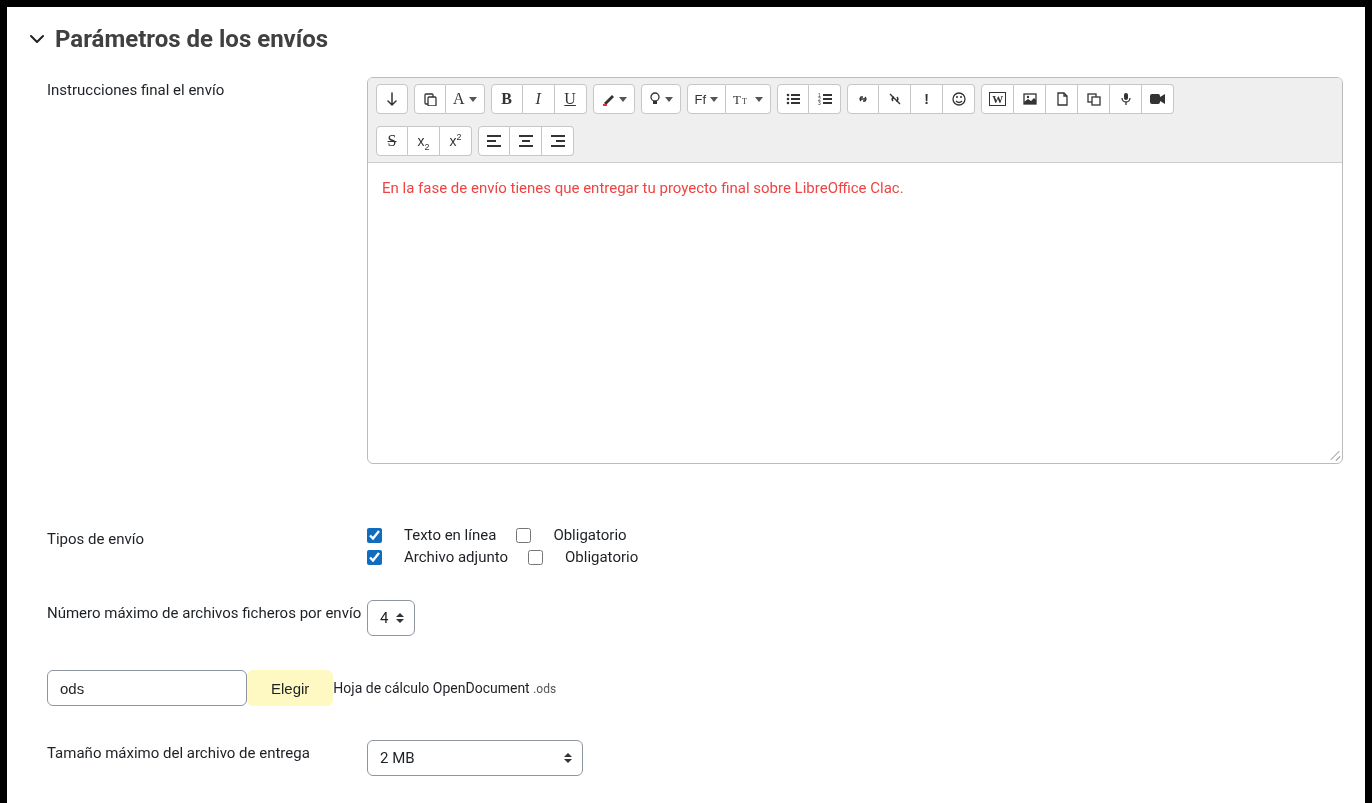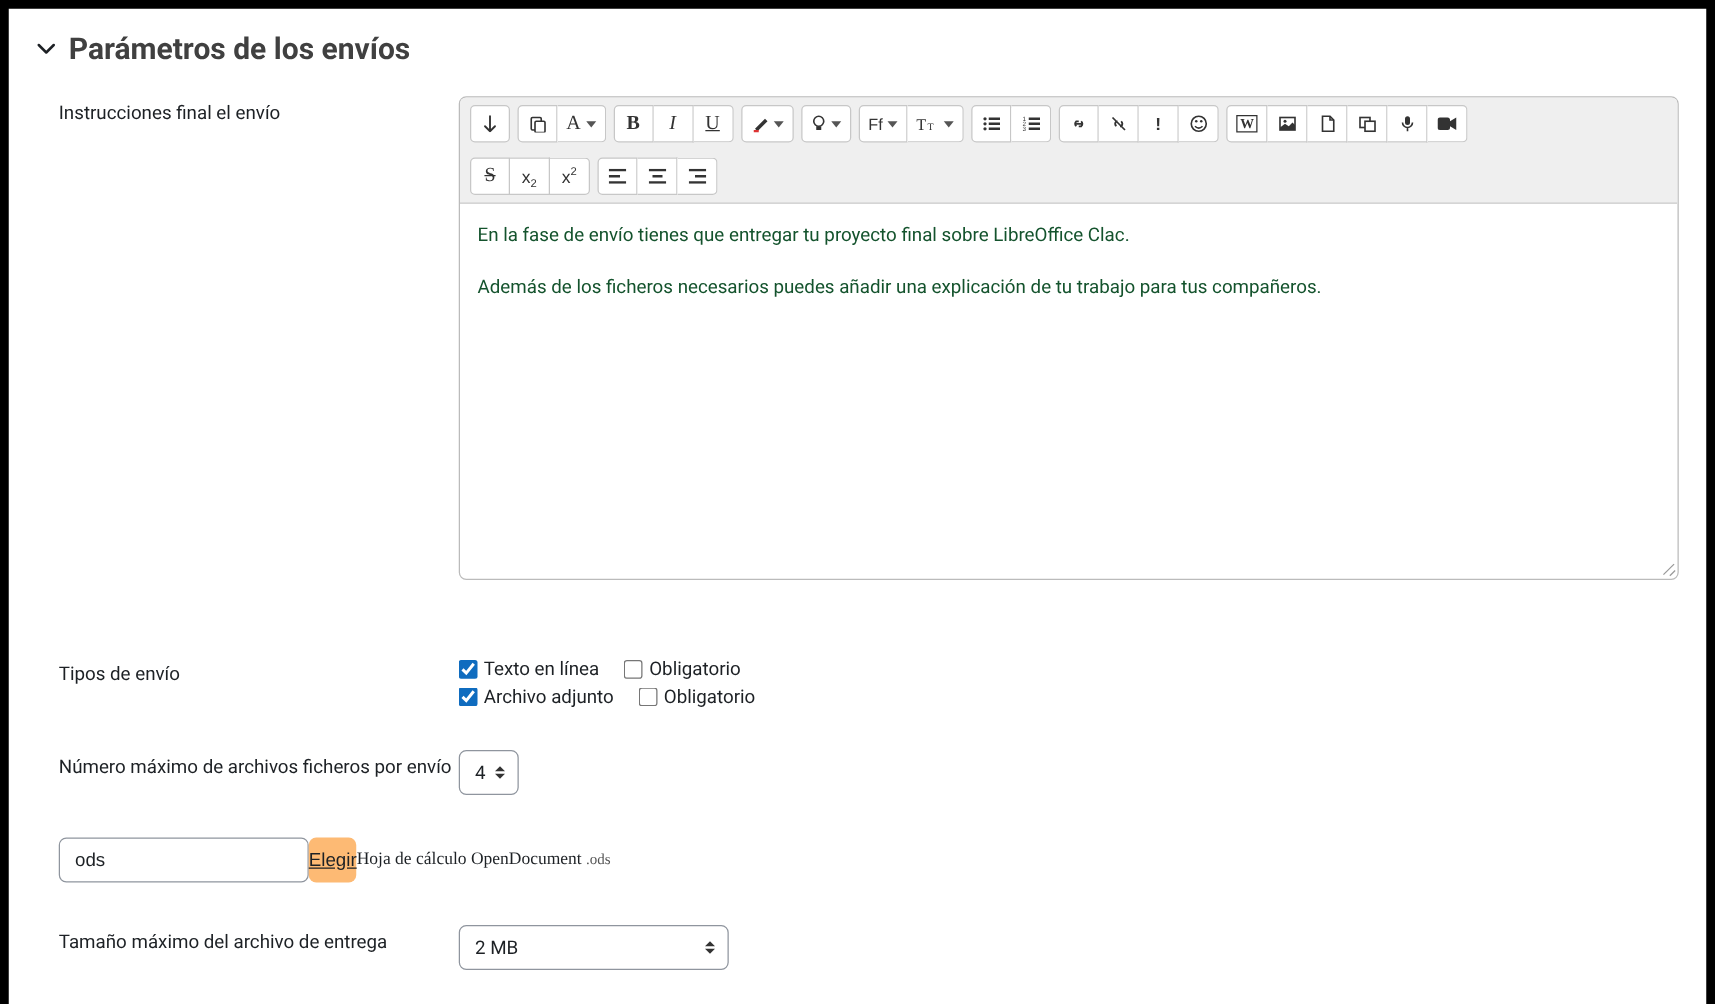--- a/index.html
+++ b/index.html
@@ -93,21 +93,21 @@
     border-left: 4px solid transparent;
     border-right: 4px solid transparent;
     border-top: 5px solid #555;
   }
   .tb-btn sub, .tb-btn sup { font-size: 9px; line-height: 0; }
   .serif { font-family: Georgia, "Times New Roman", serif; font-size: 16px; }
   .editor-body {
     min-height: 300px;
     padding: 14px 14px;
     font-size: 15px;
-    color: #14532d;
+    color: #ef4444;
     line-height: 1.5;
     position: relative;
   }
   .editor-body p { margin-bottom: 18px; }
   .resize-handle {
     position: absolute;
     right: 2px;
     bottom: 2px;
     width: 14px;
     height: 14px;
@@ -120,21 +120,21 @@
     background: #999;
     transform: rotate(-45deg);
   }
   .resize-handle::before { width: 12px; height: 1px; right: -1px; bottom: 5px; }
   .resize-handle::after  { width: 6px;  height: 1px; right: -1px; bottom: 2px; }
 
   .spacer-big { height: 46px; }
 
   .chk-line { display: flex; align-items: center; gap: 20px; color: #1d2125; }
   .chk-line + .chk-line { margin-top: 4px; align-items: center; }
-  .chk-item { display: inline-flex; align-items: center; gap: 5px; }
+  .chk-item { display: inline-flex; align-items: center; gap: 22px; }
   input[type="checkbox"] {
     width: 15px; height: 15px;
     accent-color: #0f6cbf;
     cursor: pointer;
   }
 
   .select-box {
     border: 1px solid #8f959e;
     border-radius: 6px;
     background: #fff;
@@ -167,32 +167,31 @@
   .text-input {
     border: 1px solid #8f959e;
     border-radius: 6px;
     height: 36px;
     padding: 0 12px;
     font-size: 15px;
     color: #1d2125;
     width: 200px;
   }
   .btn-gray {
-    background: #fdba74;
+    background: #fef9c3;
     border: none;
     border-radius: 6px;
     height: 36px;
-    padding: 0 0;
+    padding: 0 24px;
     font-size: 15px;
     color: #1d2125;
     cursor: pointer;
-    text-decoration: underline;
   }
   .inline-row { display: flex; align-items: center; flex-wrap: wrap; }
-  .hint-text { color: #1d2125; font-size: 14px; font-family: Liberation Serif, serif; }
+  .hint-text { color: #1d2125; font-size: 14px; }
   .hint-text .ext { font-size: 12px; color: #555; }
 
   .help-icon {
     display: inline-flex;
     width: 18px; height: 18px;
     border-radius: 50%;
     background: #008196;
     color: #fff;
     font-size: 12px;
     font-weight: 700;
@@ -430,21 +429,20 @@
                     <rect x="0" y="0" width="14" height="2" fill="#333"></rect>
                     <rect x="5" y="5" width="9" height="2" fill="#333"></rect>
                     <rect x="0" y="10" width="14" height="2" fill="#333"></rect>
                   </svg>
                 </span>
             </button>
           </div>
         </div>
         <div class="editor-body" contenteditable="true" style="">
           <p>En la fase de envío tienes que entregar tu proyecto final sobre LibreOffice Clac.</p>
-          <p>Además de los ficheros necesarios puedes añadir una explicación de tu trabajo para tus compañeros.</p>
           <div class="resize-handle"></div>
         </div>
       </div>
     </div>
   </div>
 
   <div class="spacer-big"></div>
 
   <div class="form-row">
     <div class="lbl-col">Tipos de envío</div>

